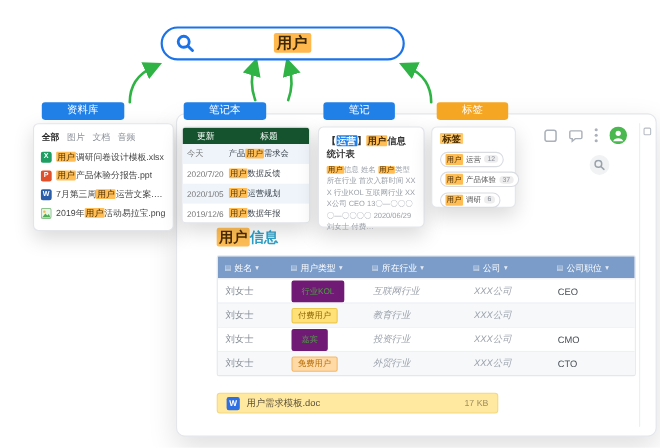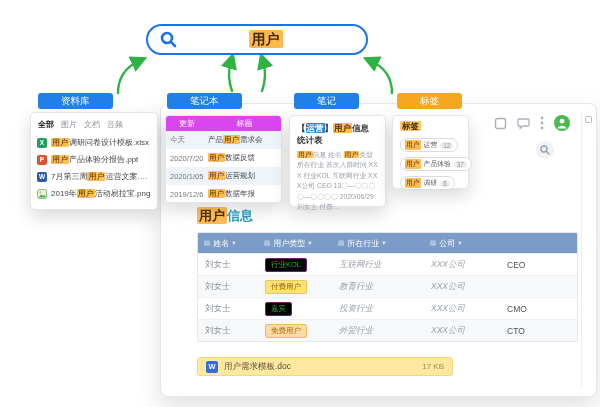--- a/index.html
+++ b/index.html
@@ -52,21 +52,21 @@
     font-size:6.5px; font-weight:bold; display:flex; align-items:center; justify-content:center;
   }
   .ficon.xlsx { background:#1e9e63; }
   .ficon.ppt  { background:#e0502a; }
   .ficon.word { background:#2a5daa; }
   .fname { overflow:hidden; text-overflow:ellipsis; }
 
   
   .notebook { left:165px; top:115px; width:117px; height:88px; overflow:hidden; border-radius:4px; }
   .nb-row { display:grid; grid-template-columns:42px 1fr; align-items:center; height:18px; font-size:7.5px; color:#555; }
-  .nb-row.head { height:15px; background:#d946ef; color:#fff; font-size:8px; }
+  .nb-row.head { height:15px; background:#14532d; color:#fff; font-size:8px; }
   .nb-row.head span { text-align:center; }
   .nb-row:nth-child(even) { background:#eef4fa; }
   .nb-date { padding-left:4px; color:#777; }
   .nb-title { color:#3e4térieur; color:#3e454e; white-space:nowrap; overflow:hidden; }
 
   
   .note { left:289px; top:115px; width:97px; height:92px; padding:6px 7px; }
   .note-title { font-size:8.5px; font-weight:bold; color:#333; line-height:1.45; }
   .note-chip { background:#2080e8; color:#fff; border-radius:1px; padding:0 1px; }
   .note-body { margin-top:3px; font-size:6.8px; color:#9aa0a8; line-height:1.55; word-break:break-all; }
@@ -108,21 +108,21 @@
   .th { display:flex; align-items:center; gap:3px; padding-left:6px; font-size:8px; }
   .th-icon { opacity:.75; font-size:6.5px; }
   .th-caret { opacity:.8; font-size:6.5px; }
   .t-row { height:22px; border-top:1px solid #eef0f3; background:#fff; }
   .t-row:nth-child(even) { background:#f6f8fa; }
   .td { display:flex; align-items:center; padding-left:7px; overflow:hidden; white-space:nowrap; }
   .td.name { color:#858c96; }
   .td.ind  { color:#9ba2ac; font-style:italic; }
   .td.pos  { color:#4a5056; }
   .type-pill { border-radius:2px; padding:1.5px 5px; font-size:7.5px; line-height:1.2; }
-  .type-pill[data-variant="green"]  { background:#000000; color:#48a33e; border:1px solid #701a75; }
+  .type-pill[data-variant="green"]  { background:#701a75; color:#48a33e; border:4px solid #701a75; }
   .type-pill[data-variant="yellow"] { background:#ffe177; color:#8a6200; border:1px solid #edc84e; }
   .type-pill[data-variant="orange"] { background:#ffd9a6; color:#b36a00; border:1px solid #f2b96b; }
 
   .attachment {
     position:absolute; left:36px; top:253px; width:256px; height:19px;
     background:#ffe8a0; border:1px solid #f3d87f; border-radius:3px;
     display:flex; align-items:center; gap:6px; padding:0 8px; font-size:8.5px; color:#5b5138;
   }
   .att-doc-icon {
     width:12px; height:12px; background:#2f6fe4; color:#fff; border-radius:2px;
@@ -189,20 +189,25 @@
           <span class="th-caret">▾</span>
         </div>
       <div class="th">
           <span class="th-icon">▤</span>
           <span>所在行业</span>
           <span class="th-caret">▾</span>
         </div>
       <div class="th">
           <span class="th-icon">▤</span>
           <span>公司</span>
+          <span class="th-caret">▾</span>
+        </div>
+      <div class="th">
+          <span class="th-icon">▤</span>
+          <span>公司职位</span>
           <span class="th-caret">▾</span>
         </div>
     </div>
     <div>
       <div class="t-row">
         <div class="td name">刘女士</div>
         <div class="td">
             <span class="type-pill" data-variant="green">行业KOL</span>
           </div>
         <div class="td ind">互联网行业</div>

